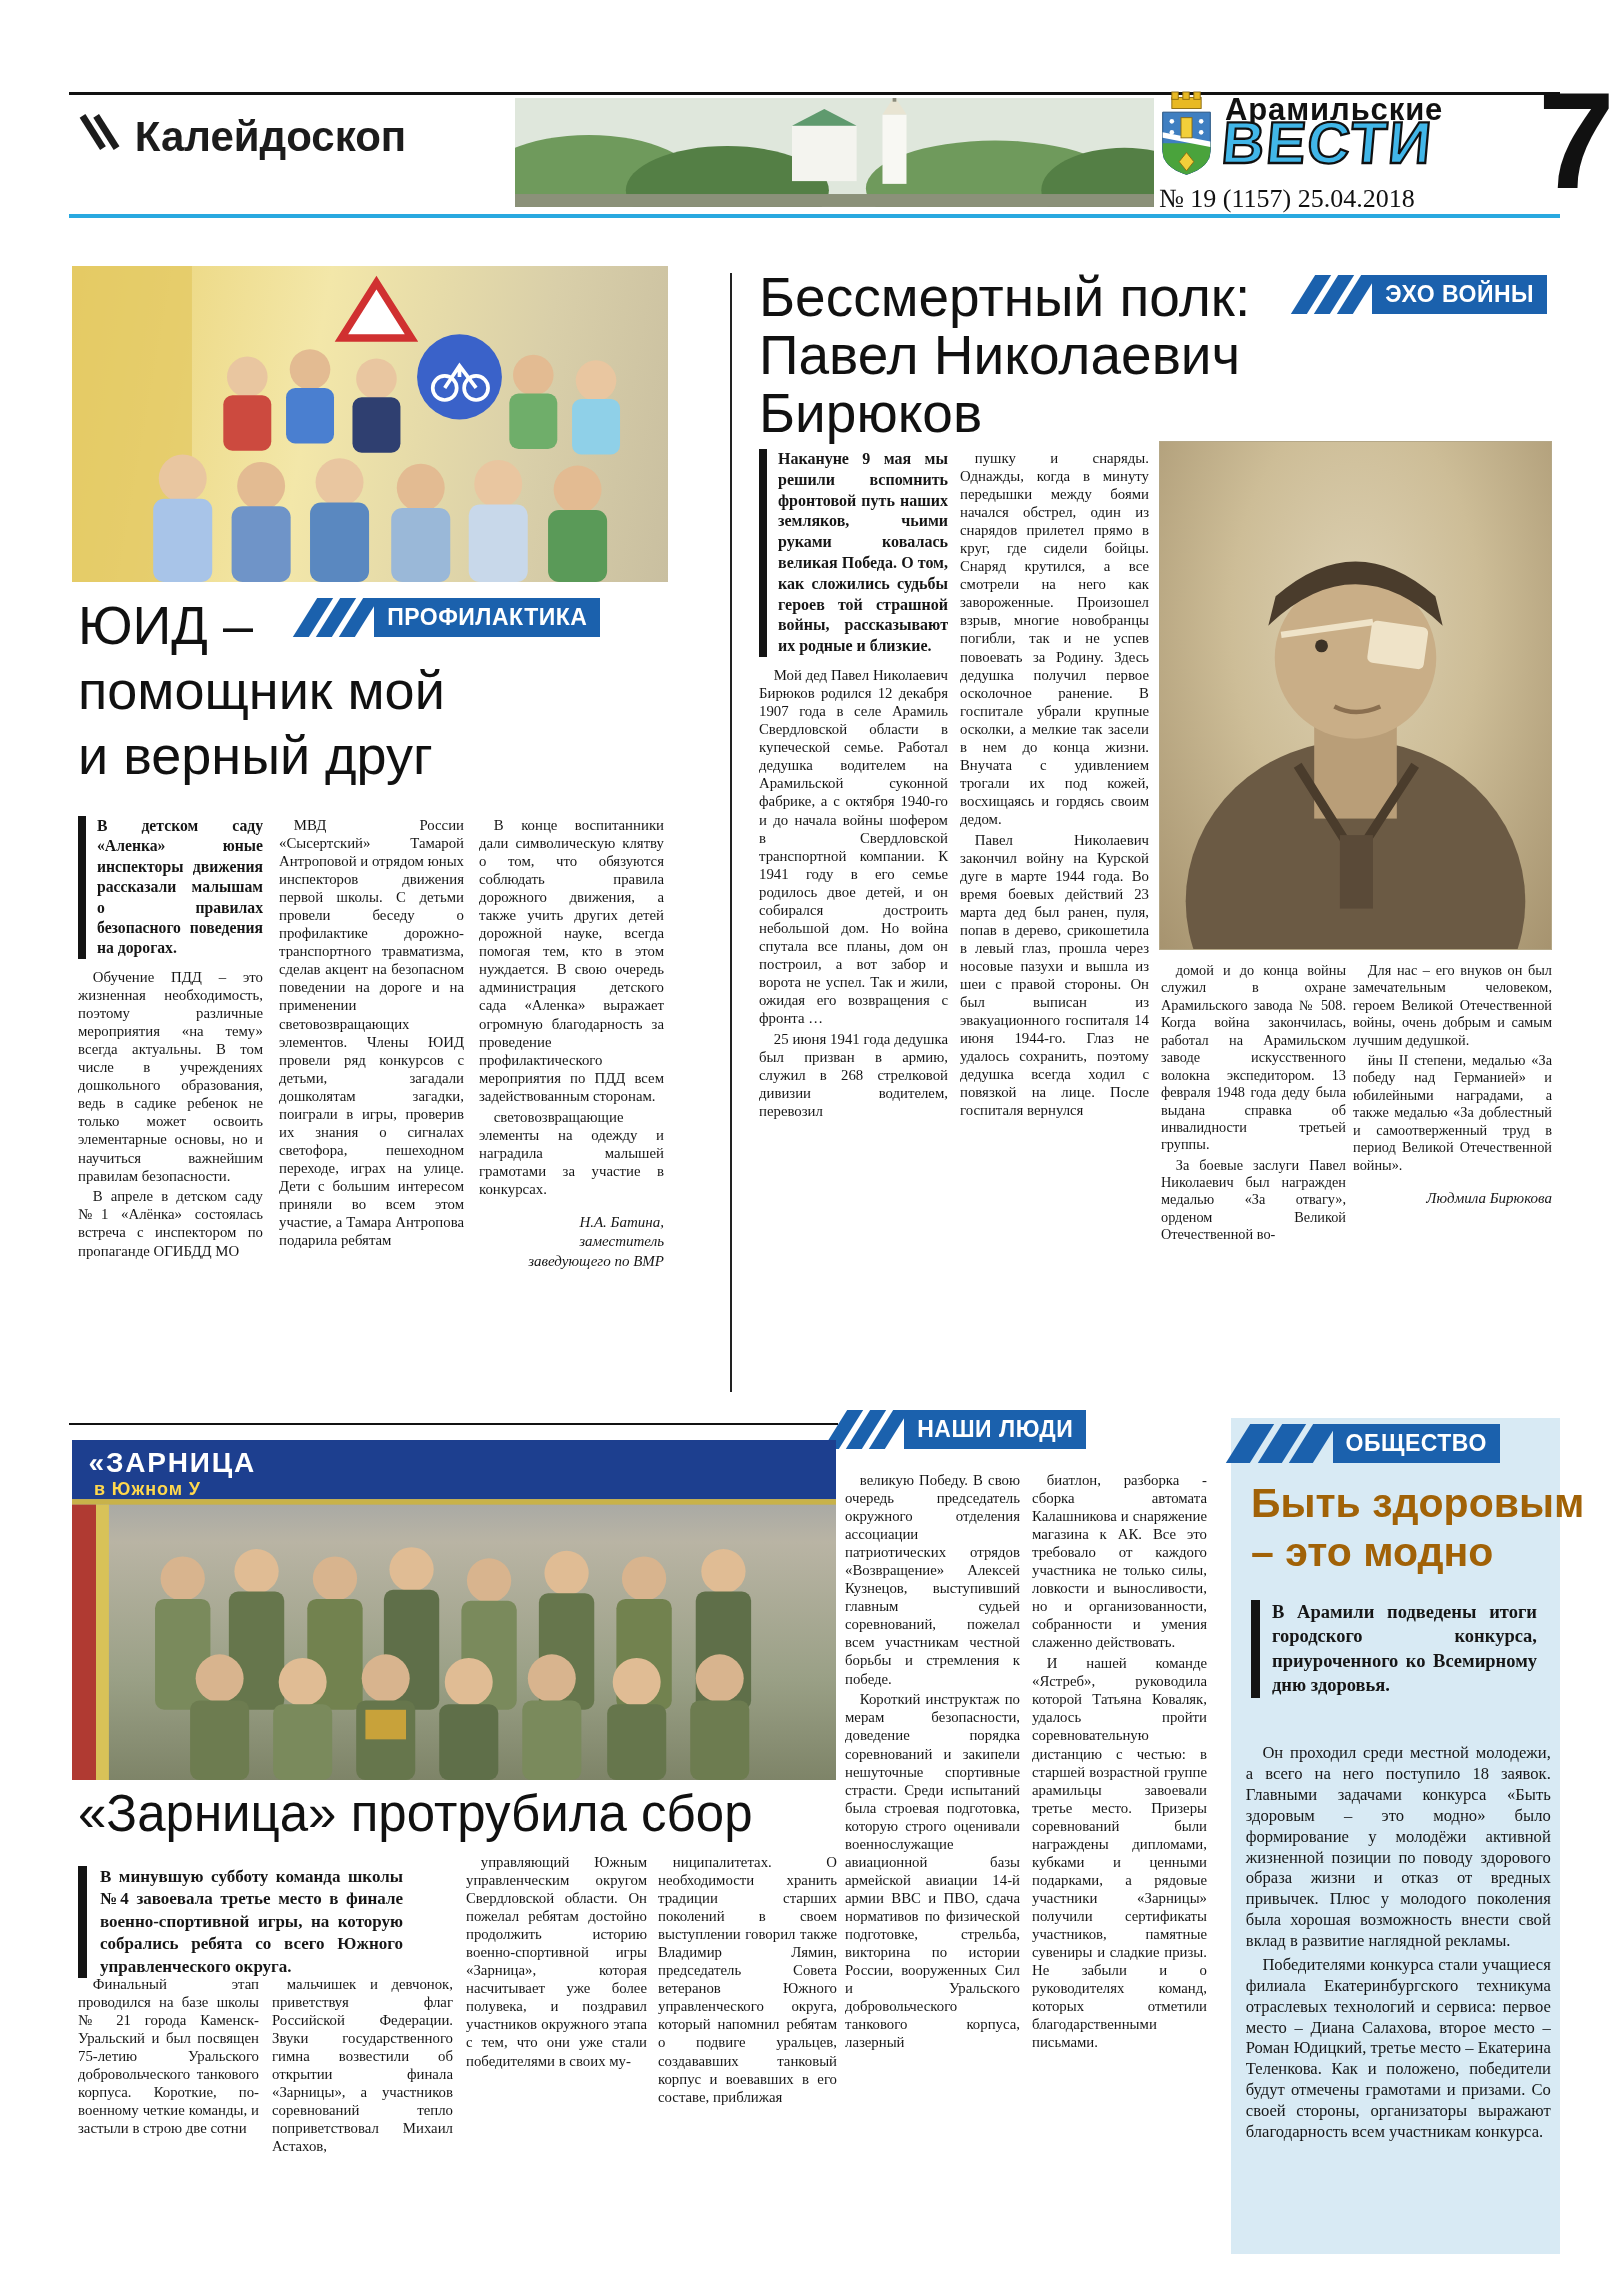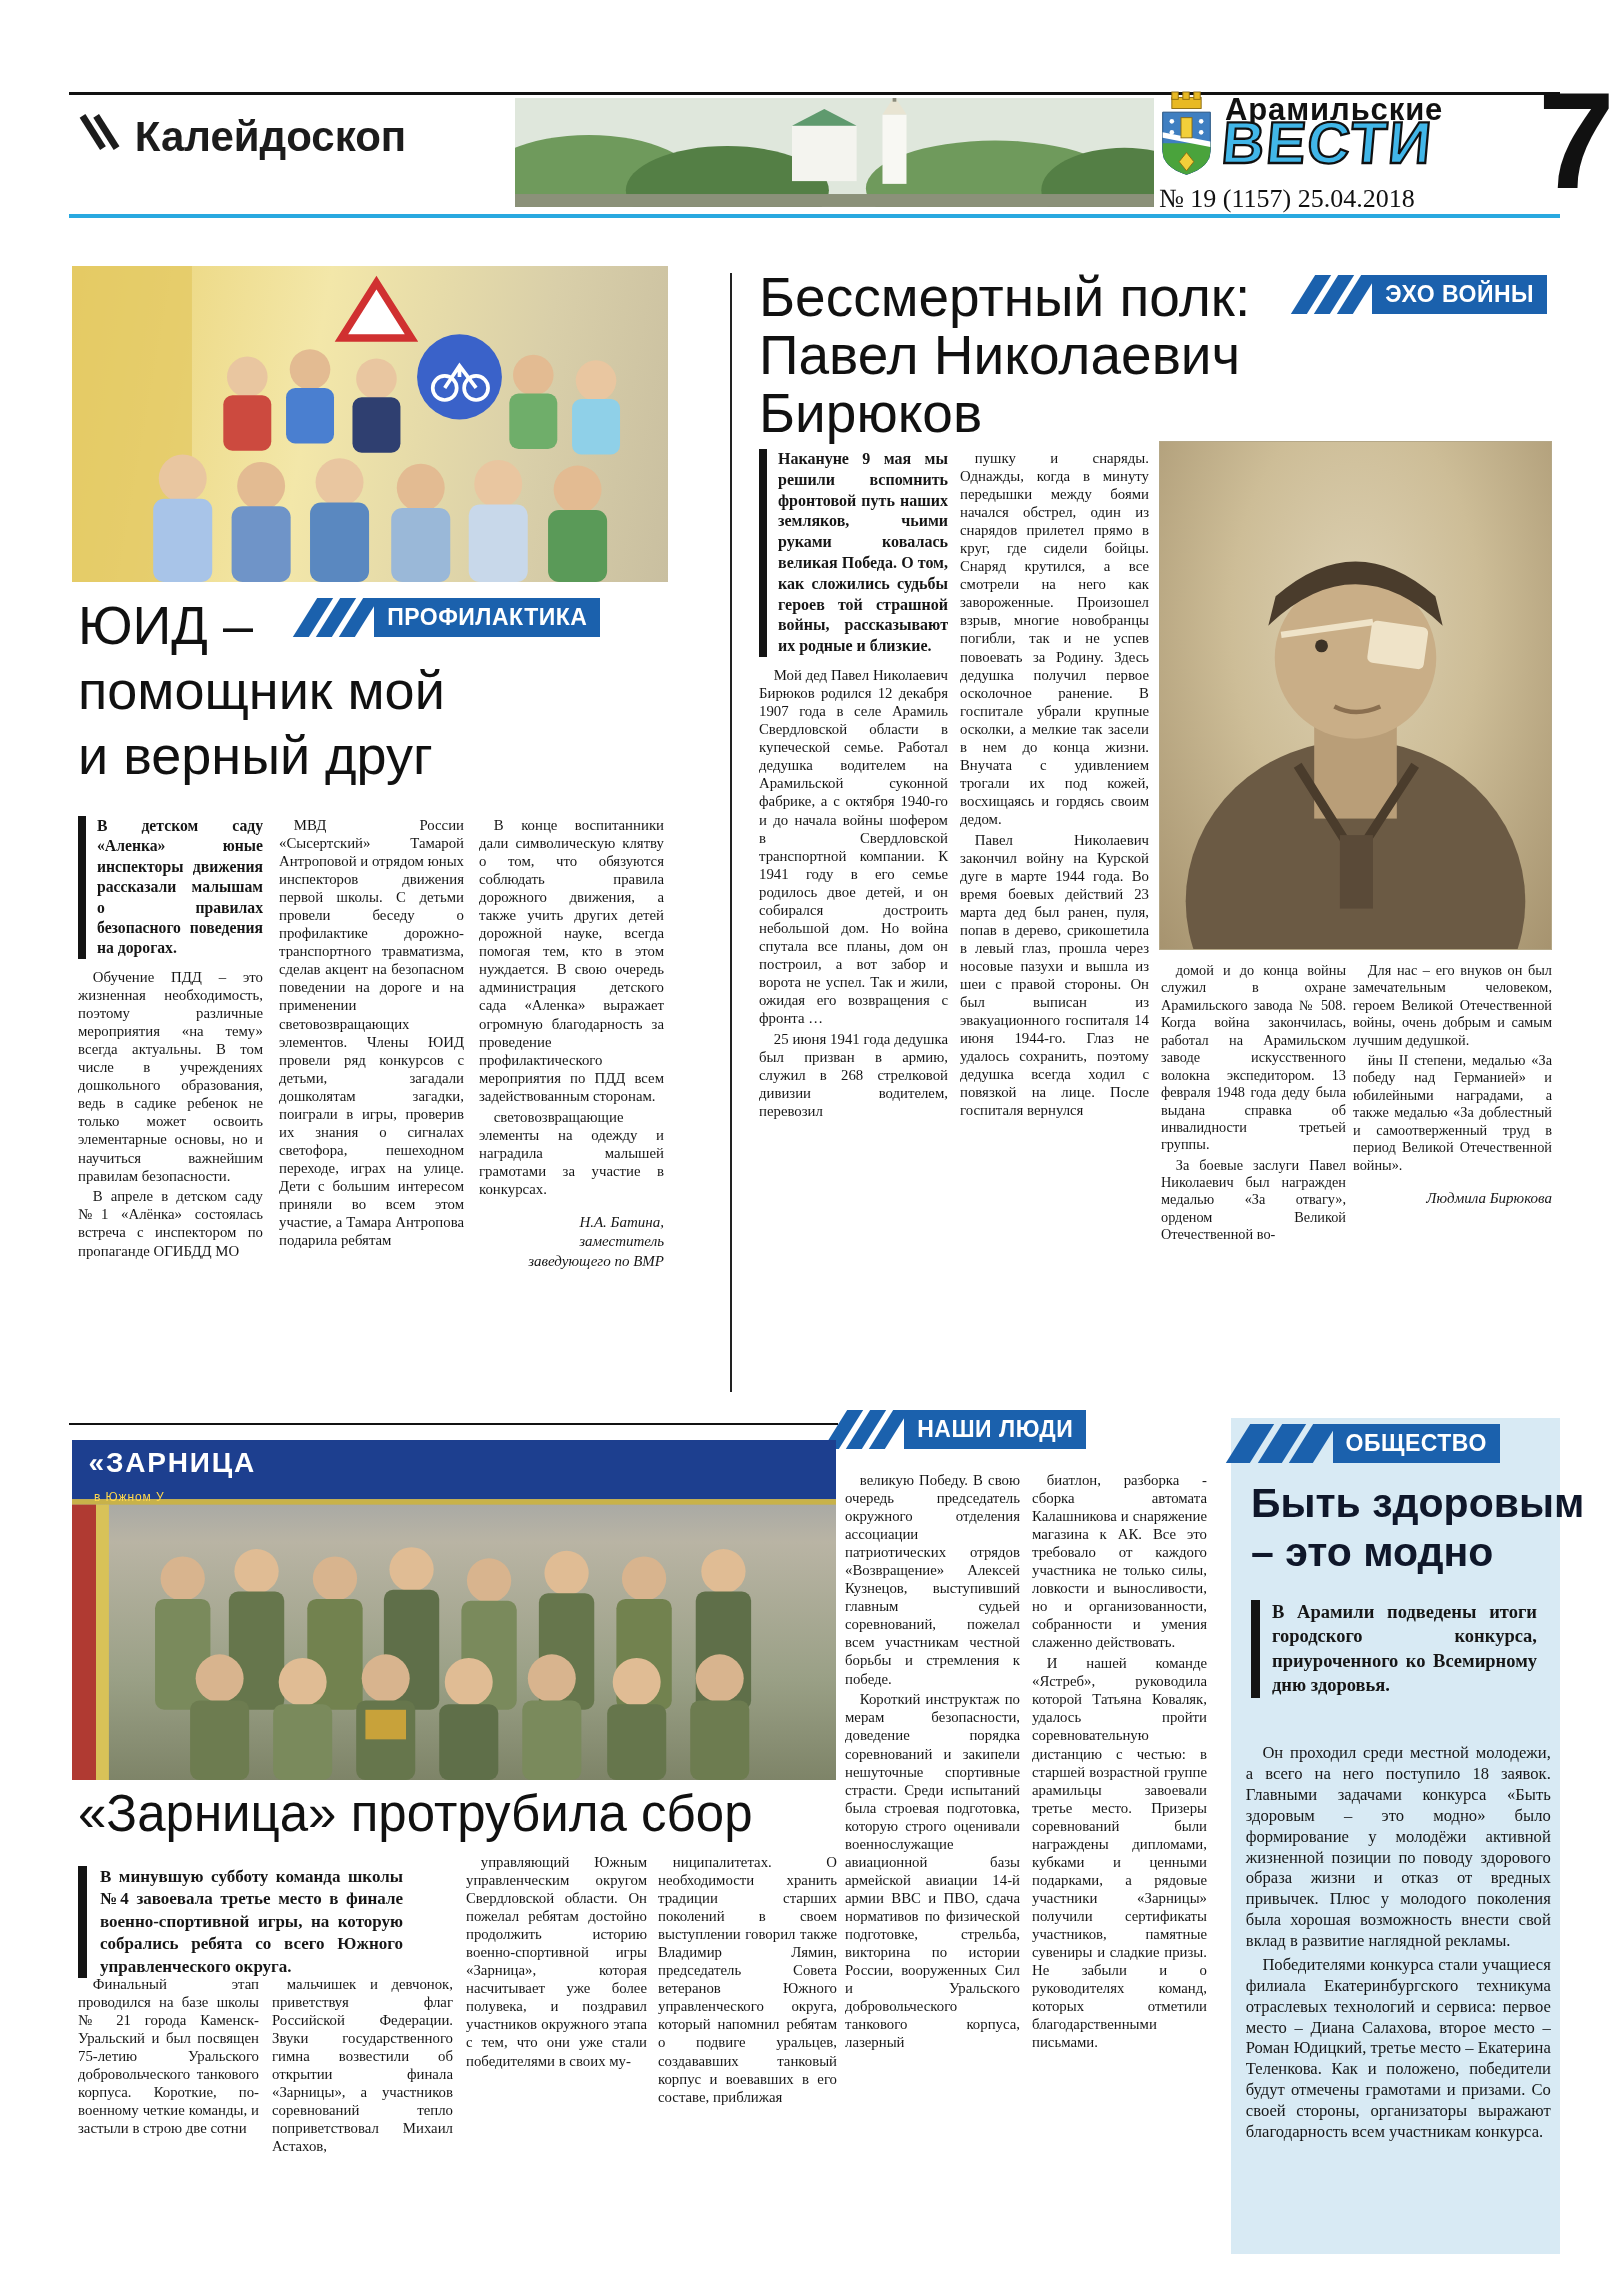--- a/index.html
+++ b/index.html
@@ -52,30 +52,30 @@
   .sig{margin-top:14.8px;font-style:italic;text-align:right;font-size:15px;}
   .sig div{line-height:1.3;text-indent:0;}
 
   
   .z-lead{position:absolute;font-weight:bold;font-size:17px;line-height:1.32;
     padding-left:13px;border-left:9.2px solid #141414;text-align:justify;}
 
   
   .sidebar-box{position:absolute;background:var(--sidebar);}
   .sb-title{position:absolute;font-family:"Liberation Sans",sans-serif;font-weight:bold;
-    font-size:41px;line-height:1.2;color:#0f172a;}
+    font-size:41px;line-height:1.2;color:#a16207;}
   .sb-lead{position:absolute;font-weight:bold;font-size:18.5px;line-height:1.32;
     padding-left:12px;border-left:9.2px solid #141414;text-align:justify;}
   .sb-body{position:absolute;text-align:justify;font-size:16.6px;line-height:1.26;hyphens:auto;}
   .sb-body p{margin:0 0 2.8px 0;text-indent:16.6px;}
 
   .banner-line1{position:absolute;left:16.6px;top:7.4px;font-family:"Liberation Sans",sans-serif;
     font-weight:bold;font-size:28px;color:#fff;letter-spacing:1.8px;}
   .banner-line2{position:absolute;left:22px;top:39px;font-family:"Liberation Sans",sans-serif;
-    font-weight:normal;font-size:12px;color:#ffd84d;letter-spacing:0.9px;margin-top:11px;}
+    font-weight:bold;font-size:18px;color:#ffd84d;letter-spacing:0.9px;}
 </style>
 </head>
 <body>
 
 <div class="page">
 
   <div class="rule-black" style="left:69px;top:92px;width:1491px;height:2.8px;"></div>
 
   <div class="kaleido" style="left:74px;top:109px;">
     <span>

